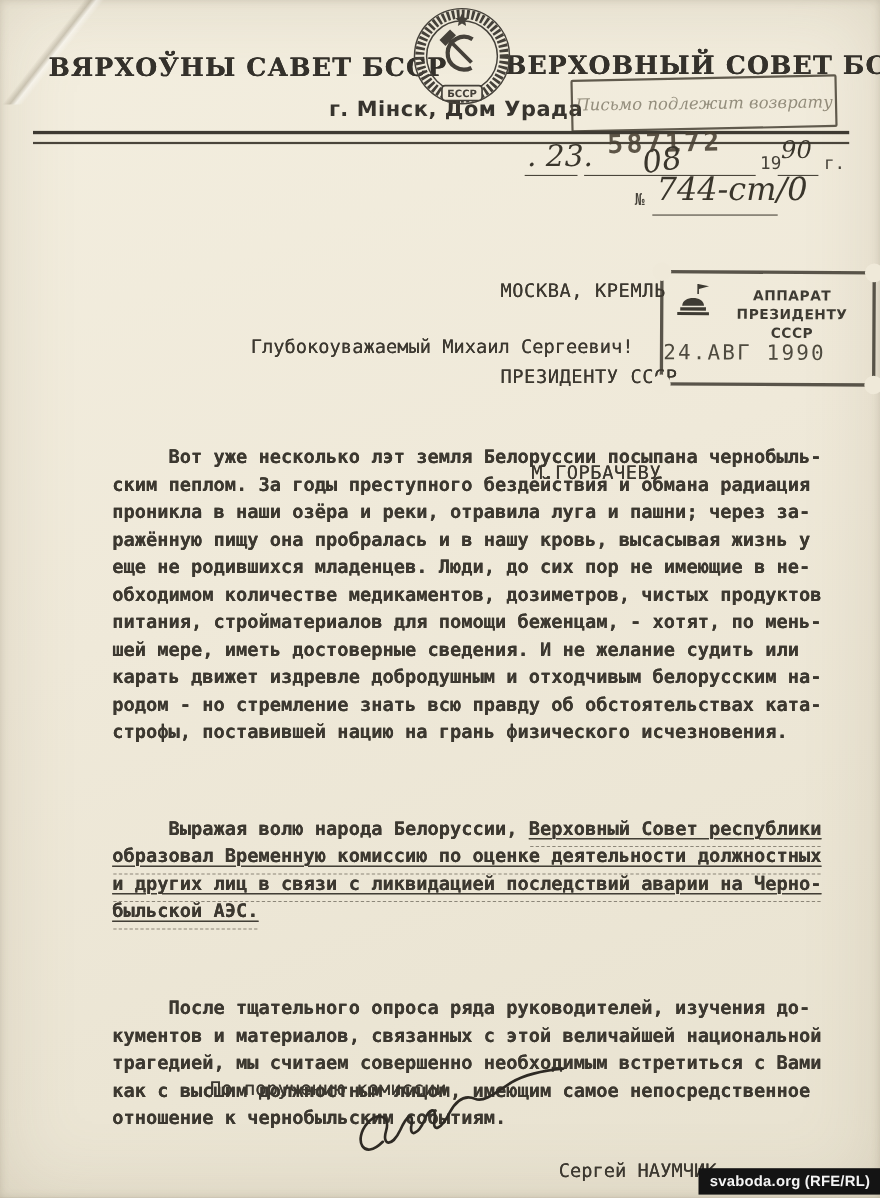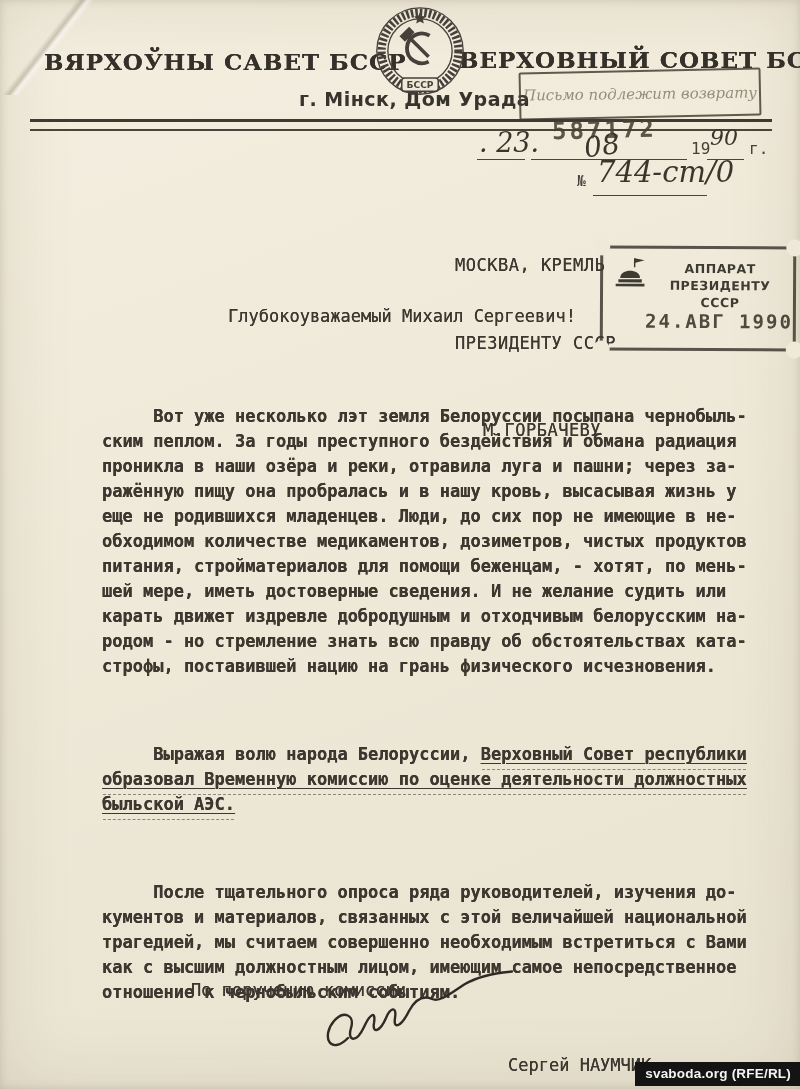--- a/index.html
+++ b/index.html
@@ -37,22 +37,22 @@
   .salutation{position:absolute;left:228px;top:306px;font-size:17px;text-shadow:0 0 .4px currentcolor;white-space:pre;}
   
   .intake{position:absolute;left:600px;top:246px;width:190px;height:99px;
     border:3px solid rgba(62,58,48,.85);border-radius:3px;transform:rotate(.3deg);color:#3e3b33;}
   .notch{position:absolute;width:17px;height:17px;border-radius:50%;background:#efe9d9;}
   .notch.tl{left:-10px;top:-10px;}.notch.tr{right:-10px;top:-10px;}
   .notch.bl{left:-10px;bottom:-10px;}.notch.br{right:-10px;bottom:-10px;}
   .intake .org{position:absolute;left:50px;top:11px;width:134px;text-align:center;
     font-family:"DejaVu Sans",sans-serif;font-weight:bold;font-size:12.5px;line-height:17px;letter-spacing:.5px;}
   .intake .kicon{position:absolute;left:9px;top:7px;width:36px;height:32px;}
-  .intake .dstamp{position:absolute;left:0;right:0;top:61px;text-align:right;
-    font-size:19px;letter-spacing:2px;font-weight:bold;color:rgba(60,56,46,.9);padding-left:20px;}
+  .intake .dstamp{position:absolute;left:0;right:0;top:61px;text-align:left;
+    font-size:19px;letter-spacing:2px;font-weight:normal;color:rgba(60,56,46,.9);}
   
   .body{position:absolute;left:102px;top:354px;font-size:17px;line-height:25px;
     white-space:pre;text-shadow:0 0 .4px currentcolor;}
   .para{margin-bottom:13px;font-weight:bold;}
   .u{text-decoration:underline;text-decoration-thickness:1.2px;text-underline-offset:3px;position:relative;}
   .u::after{content:"";position:absolute;left:1px;right:1px;bottom:-6px;
     border-bottom:1.5px dashed rgba(62,56,46,.55);}
   
   .signoff-left{position:absolute;left:155px;top:980px;font-size:17px;text-shadow:0 0 .4px currentcolor;white-space:pre;margin-left:36px;}
   .signature{position:absolute;left:318px;top:966px;width:200px;height:90px;}
@@ -130,21 +130,21 @@
       <div>АППАРАТ</div>
       <div>ПРЕЗИДЕНТУ СССР</div>
     </div>
     <div class="dstamp">24.АВГ 1990</div>
   </div>
 
   <div class="salutation">Глубокоуважаемый Михаил Сергеевич!</div>
 
   <div class="body">
     <div class="para"><div><span>     Вот уже несколько лэт земля Белоруссии посыпана чернобыль-</span></div><div><span>ским пеплом. За годы преступного бездействия и обмана радиация</span></div><div><span>проникла в наши озёра и реки, отравила луга и пашни; через за-</span></div><div><span>ражённую пищу она пробралась и в нашу кровь, высасывая жизнь у</span></div><div><span>еще не родившихся младенцев. Люди, до сих пор не имеющие в не-</span></div><div><span>обходимом количестве медикаментов, дозиметров, чистых продуктов</span></div><div><span>питания, стройматериалов для помощи беженцам, - хотят, по мень-</span></div><div><span>шей мере, иметь достоверные сведения. И не желание судить или</span></div><div><span>карать движет издревле добродушным и отходчивым белорусским на-</span></div><div><span>родом - но стремление знать всю правду об обстоятельствах ката-</span></div><div><span>строфы, поставившей нацию на грань физического исчезновения.</span></div></div>
-    <div class="para"><div><span>     Выражая волю народа Белоруссии, </span><span class="u">Верховный Совет республики</span></div><div><span class="u">образовал Временную комиссию по оценке деятельности должностных</span></div><div><span class="u">быльской АЭС.</span></div></div>
+    <div class="para"><div><span>     Выражая волю народа Белоруссии, </span><span class="u">Верховный Совет республики</span></div><div><span class="u">образовал Временную комиссию по оценке деятельности должностных</span></div><div><span class="u">и других лиц в связи с ликвидацией последствий аварии на Черно-</span></div><div><span class="u">быльской АЭС.</span></div></div>
     <div class="para"><div><span>     После тщательного опроса ряда руководителей, изучения до-</span></div><div><span>кументов и материалов, связанных с этой величайшей национальной</span></div><div><span>трагедией, мы считаем совершенно необходимым встретиться с Вами</span></div><div><span>как с высшим должностным лицом, имеющим самое непосредственное</span></div><div><span>отношение к чернобыльским событиям.</span></div></div>
     
   </div>
 
   <div class="signoff-left">По поручению комиссии</div>
   <div class="signature">
     <svg viewBox="0 0 200 90" width="200" height="90">
       <path d="M30 72 C 12 90, 3 70, 16 55 C 26 44, 37 49, 33 62 C 29 75, 38 78, 46 61 C 52 48, 58 44, 56 57 C 54 68, 62 66, 68 52 C 72 42, 79 39, 77 52 C 75 64, 83 61, 91 45 C 97 34, 105 29, 114 33 C 122 36.5, 133 27, 147 18 C 159 11, 172 7.5, 194 5.5" stroke="#2e2a24" stroke-width="2.4" fill="none" stroke-linecap="round"></path>
     </svg>
   </div>

